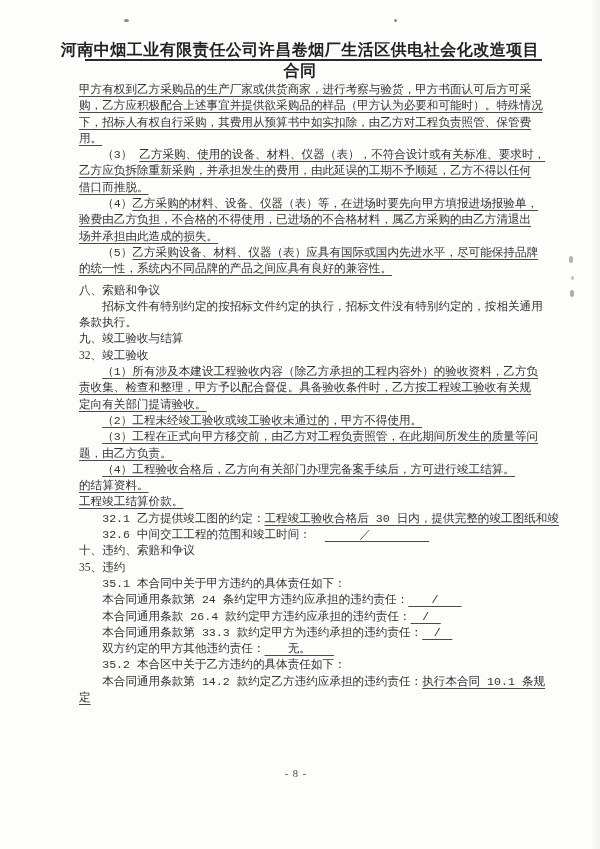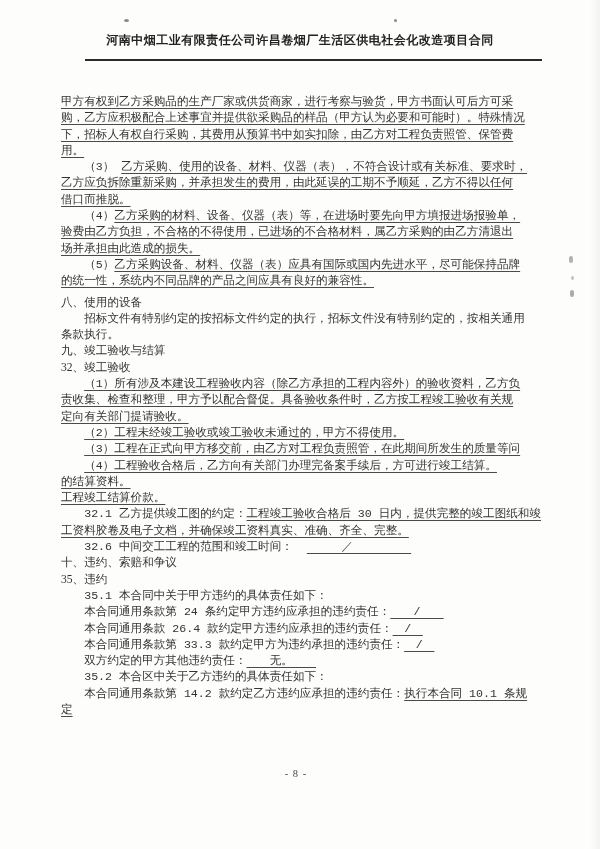--- a/index.html
+++ b/index.html
@@ -8,42 +8,41 @@
     background: #fdfdfc;
     font-family: "Liberation Serif", "DejaVu Serif", serif;
     color: #2e2e2e;
     overflow: hidden;
     position: relative;
   }
   .page { position: absolute; inset: 0; }
 
   .header-title {
     position: absolute;
-    top: 32px; left: 60px; right: 60px;
+    top: 40px; left: 60px; right: 60px;
     text-align: center;
-    font-size: 12px;
+    font-size: 16px;
     font-weight: bold;
     letter-spacing: 0.5px;
     color: #222;
   }
   .header-rule {
     position: absolute;
     top: 59px; left: 85px;
     width: 457px; height: 2px;
     background: #2a2a2a;
   }
 
   .doc-body {
     position: absolute;
-    top: 82px; left: 61px;
+    top: 82px; left: 79px;
     width: 468px;
     font-size: 11.6px;
     line-height: 16.3px;
     color: #333;
-    margin-top: 12px;
   }
   .line { white-space: pre; }
   .line.indent { text-indent: 2em; font-family: Liberation Mono, monospace; }
   .line.gap { margin-top: 5px; }
   .u {
     text-decoration: underline;
     text-decoration-color: #4a4a4a;
     text-decoration-thickness: 1px;
     text-underline-offset: 3px;
   }
@@ -83,35 +82,35 @@
       <div class="line"><span class="u">下，招标人有权自行采购，其费用从预算书中如实扣除，由乙方对工程负责照管、保管费</span></div>
       <div class="line"><span class="u">用。</span></div>
       <div class="line indent"><span>（3） </span><span class="u">乙方采购、使用的设备、材料、仪器（表），不符合设计或有关标准、要求时，</span></div>
       <div class="line"><span class="u">乙方应负拆除重新采购，并承担发生的费用，由此延误的工期不予顺延，乙方不得以任何</span></div>
       <div class="line"><span class="u">借口而推脱。</span></div>
       <div class="line indent"><span>（4）</span><span class="u">乙方采购的材料、设备、仪器（表）等，在进场时要先向甲方填报进场报验单，</span></div>
       <div class="line"><span class="u">验费由乙方负担，不合格的不得使用，已进场的不合格材料，属乙方采购的由乙方清退出</span></div>
       <div class="line"><span class="u">场并承担由此造成的损失。</span></div>
       <div class="line indent"><span>（5）</span><span class="u">乙方采购设备、材料、仪器（表）应具有国际或国内先进水平，尽可能保持品牌</span></div>
       <div class="line"><span class="u">的统一性，系统内不同品牌的产品之间应具有良好的兼容性。</span></div>
-      <div class="line gap"><span>八、使用的设备</span></div>
+      <div class="line gap"><span>八、索赔和争议</span></div>
       <div class="line indent"><span>招标文件有特别约定的按招标文件约定的执行，招标文件没有特别约定的，按相关通用</span></div>
       <div class="line"><span>条款执行。</span></div>
       <div class="line"><span>九、竣工验收与结算</span></div>
       <div class="line"><span>32、竣工验收</span></div>
       <div class="line indent"><span class="u">（1）所有涉及本建设工程验收内容（除乙方承担的工程内容外）的验收资料，乙方负</span></div>
       <div class="line"><span class="u">责收集、检查和整理，甲方予以配合督促。具备验收条件时，乙方按工程竣工验收有关规</span></div>
       <div class="line"><span class="u">定向有关部门提请验收。</span></div>
       <div class="line indent"><span class="u">（2）工程未经竣工验收或竣工验收未通过的，甲方不得使用。</span></div>
       <div class="line indent"><span class="u">（3）工程在正式向甲方移交前，由乙方对工程负责照管，在此期间所发生的质量等问</span></div>
+      <div class="line"><span class="u">题，由乙方负责。</span></div>
       <div class="line indent"><span class="u">（4）工程验收合格后，乙方向有关部门办理完备案手续后，方可进行竣工结算。</span></div>
       <div class="line"><span class="u">的结算资料。</span></div>
       <div class="line"><span class="u">工程竣工结算价款。</span></div>
       <div class="line indent"><span>32.1 乙方提供竣工图的约定：</span><span class="u">工程竣工验收合格后 30 日内，提供完整的竣工图纸和竣</span></div>
-      <div class="line"><span class="u">工资料胶卷及电子文档，并确保竣工资料真实、准确、齐全、完整。</span></div>
       <div class="line indent"><span>32.6 中间交工工程的范围和竣工时间：  </span><span class="u">　　　／　　　　　</span></div>
       <div class="line"><span>十、违约、索赔和争议</span></div>
       <div class="line"><span>35、违约</span></div>
       <div class="line indent"><span>35.1 本合同中关于甲方违约的具体责任如下：</span></div>
       <div class="line indent"><span>本合同通用条款第 24 条约定甲方违约应承担的违约责任：</span><span class="u">　　/　　</span></div>
       <div class="line indent"><span>本合同通用条款 26.4 款约定甲方违约应承担的违约责任：</span><span class="u">　/　</span></div>
       <div class="line indent"><span>本合同通用条款第 33.3 款约定甲方为违约承担的违约责任：</span><span class="u">　/　</span></div>
       <div class="line indent"><span>双方约定的甲方其他违约责任：</span><span class="u">　　无。　　</span></div>
       <div class="line indent"><span>35.2 本合区中关于乙方违约的具体责任如下：</span></div>
       <div class="line indent"><span>本合同通用条款第 14.2 款约定乙方违约应承担的违约责任：</span><span class="u">执行本合同 10.1 条规</span></div>

